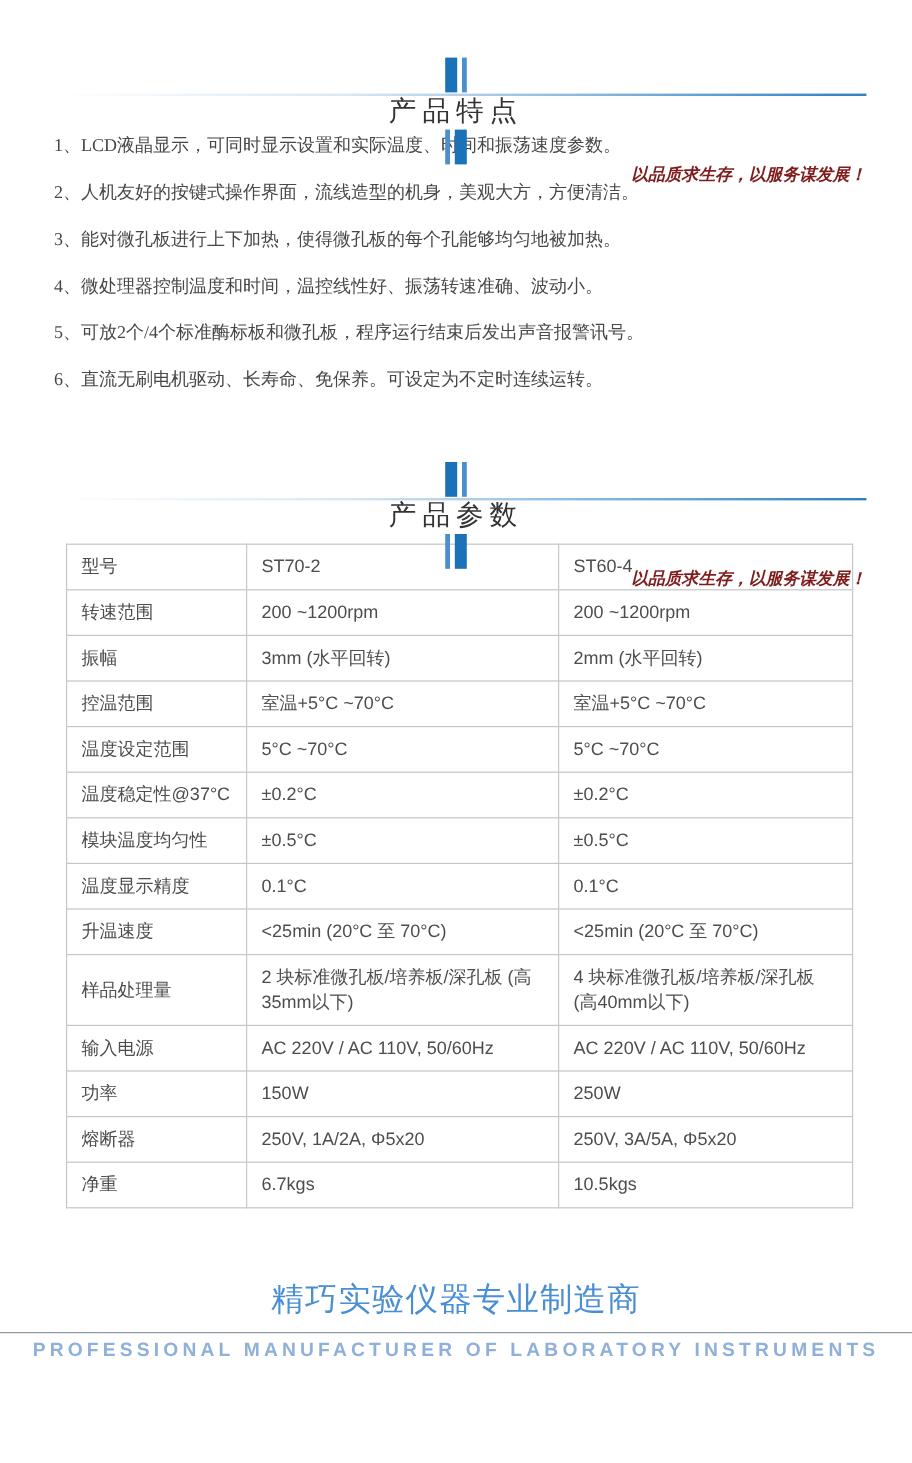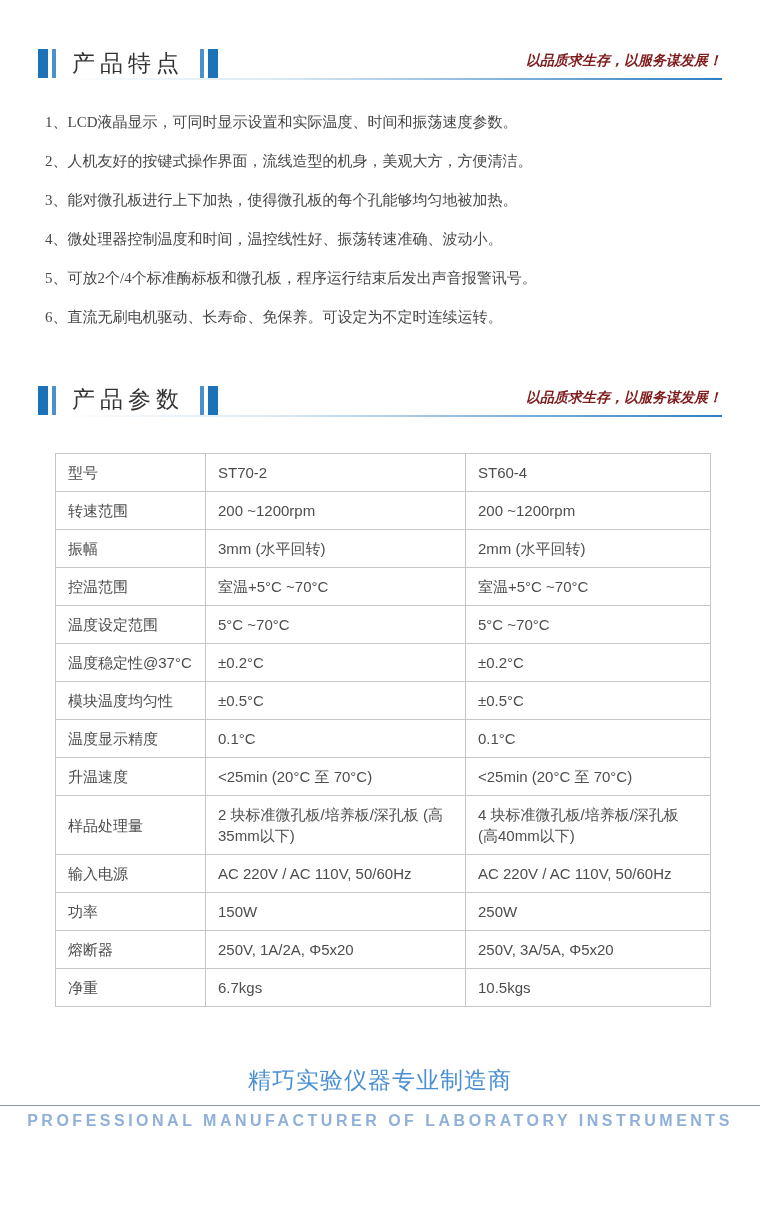--- a/index.html
+++ b/index.html
@@ -16,24 +16,24 @@
   }
   *{box-sizing:border-box;}
   html,body{margin:0;padding:0;}
   body{
     width:760px;height:1219px;background:#ffffff;position:relative;overflow:hidden;
     font-family:"Liberation Sans","DejaVu Sans",sans-serif;
   }
   
   .section-head{
     margin:0 38px;height:30px;position:relative;
-    display:flex;align-items:center;
+    display:flex;align-items:center;flex-direction:column;
   }
   .head-1{margin-top:48px;}
-  .head-2{margin-top:58px;align-items:flex-end;}
+  .head-2{margin-top:58px;}
   .bar{display:inline-block;height:29px;}
   .bar-thick{width:10px;background:var(--accent);}
   .bar-thin{width:4px;background:var(--accent-light);}
   .bars-left .bar-thick{margin-right:4px;}
   .bars-right .bar-thin{margin-right:4px;}
   .bars-left,.bars-right{display:flex;align-items:center;height:29px;}
   .section-title{
     font-size:23px;color:var(--text-dark);letter-spacing:5px;
     margin:0 16px;font-weight:500;white-space:nowrap;
   }
@@ -63,21 +63,21 @@
     border:1px solid var(--table-border);
     font-size:15px;line-height:21px;color:var(--table-text);
     padding:8px 12px;vertical-align:middle;
   }
   td.c-label{width:150px;padding-left:8px;}
   td.c-val1{width:260px;}
   td.c-val2{width:245px;}
   
   .footer{margin-top:58px;}
   .footer-cn{
-    text-align:center;font-size:23px;letter-spacing:1px;
+    text-align:center;font-size:27px;letter-spacing:1px;
     color:var(--footer-blue);font-weight:500;
   }
   .footer-line{height:1px;background:var(--footer-line);margin-top:9px;}
   .footer-en{
     text-align:center;margin-top:6px;font-size:16px;
     letter-spacing:3.5px;color:var(--footer-en);font-weight:600;
   }
 </style>
 </head>
 <body>

